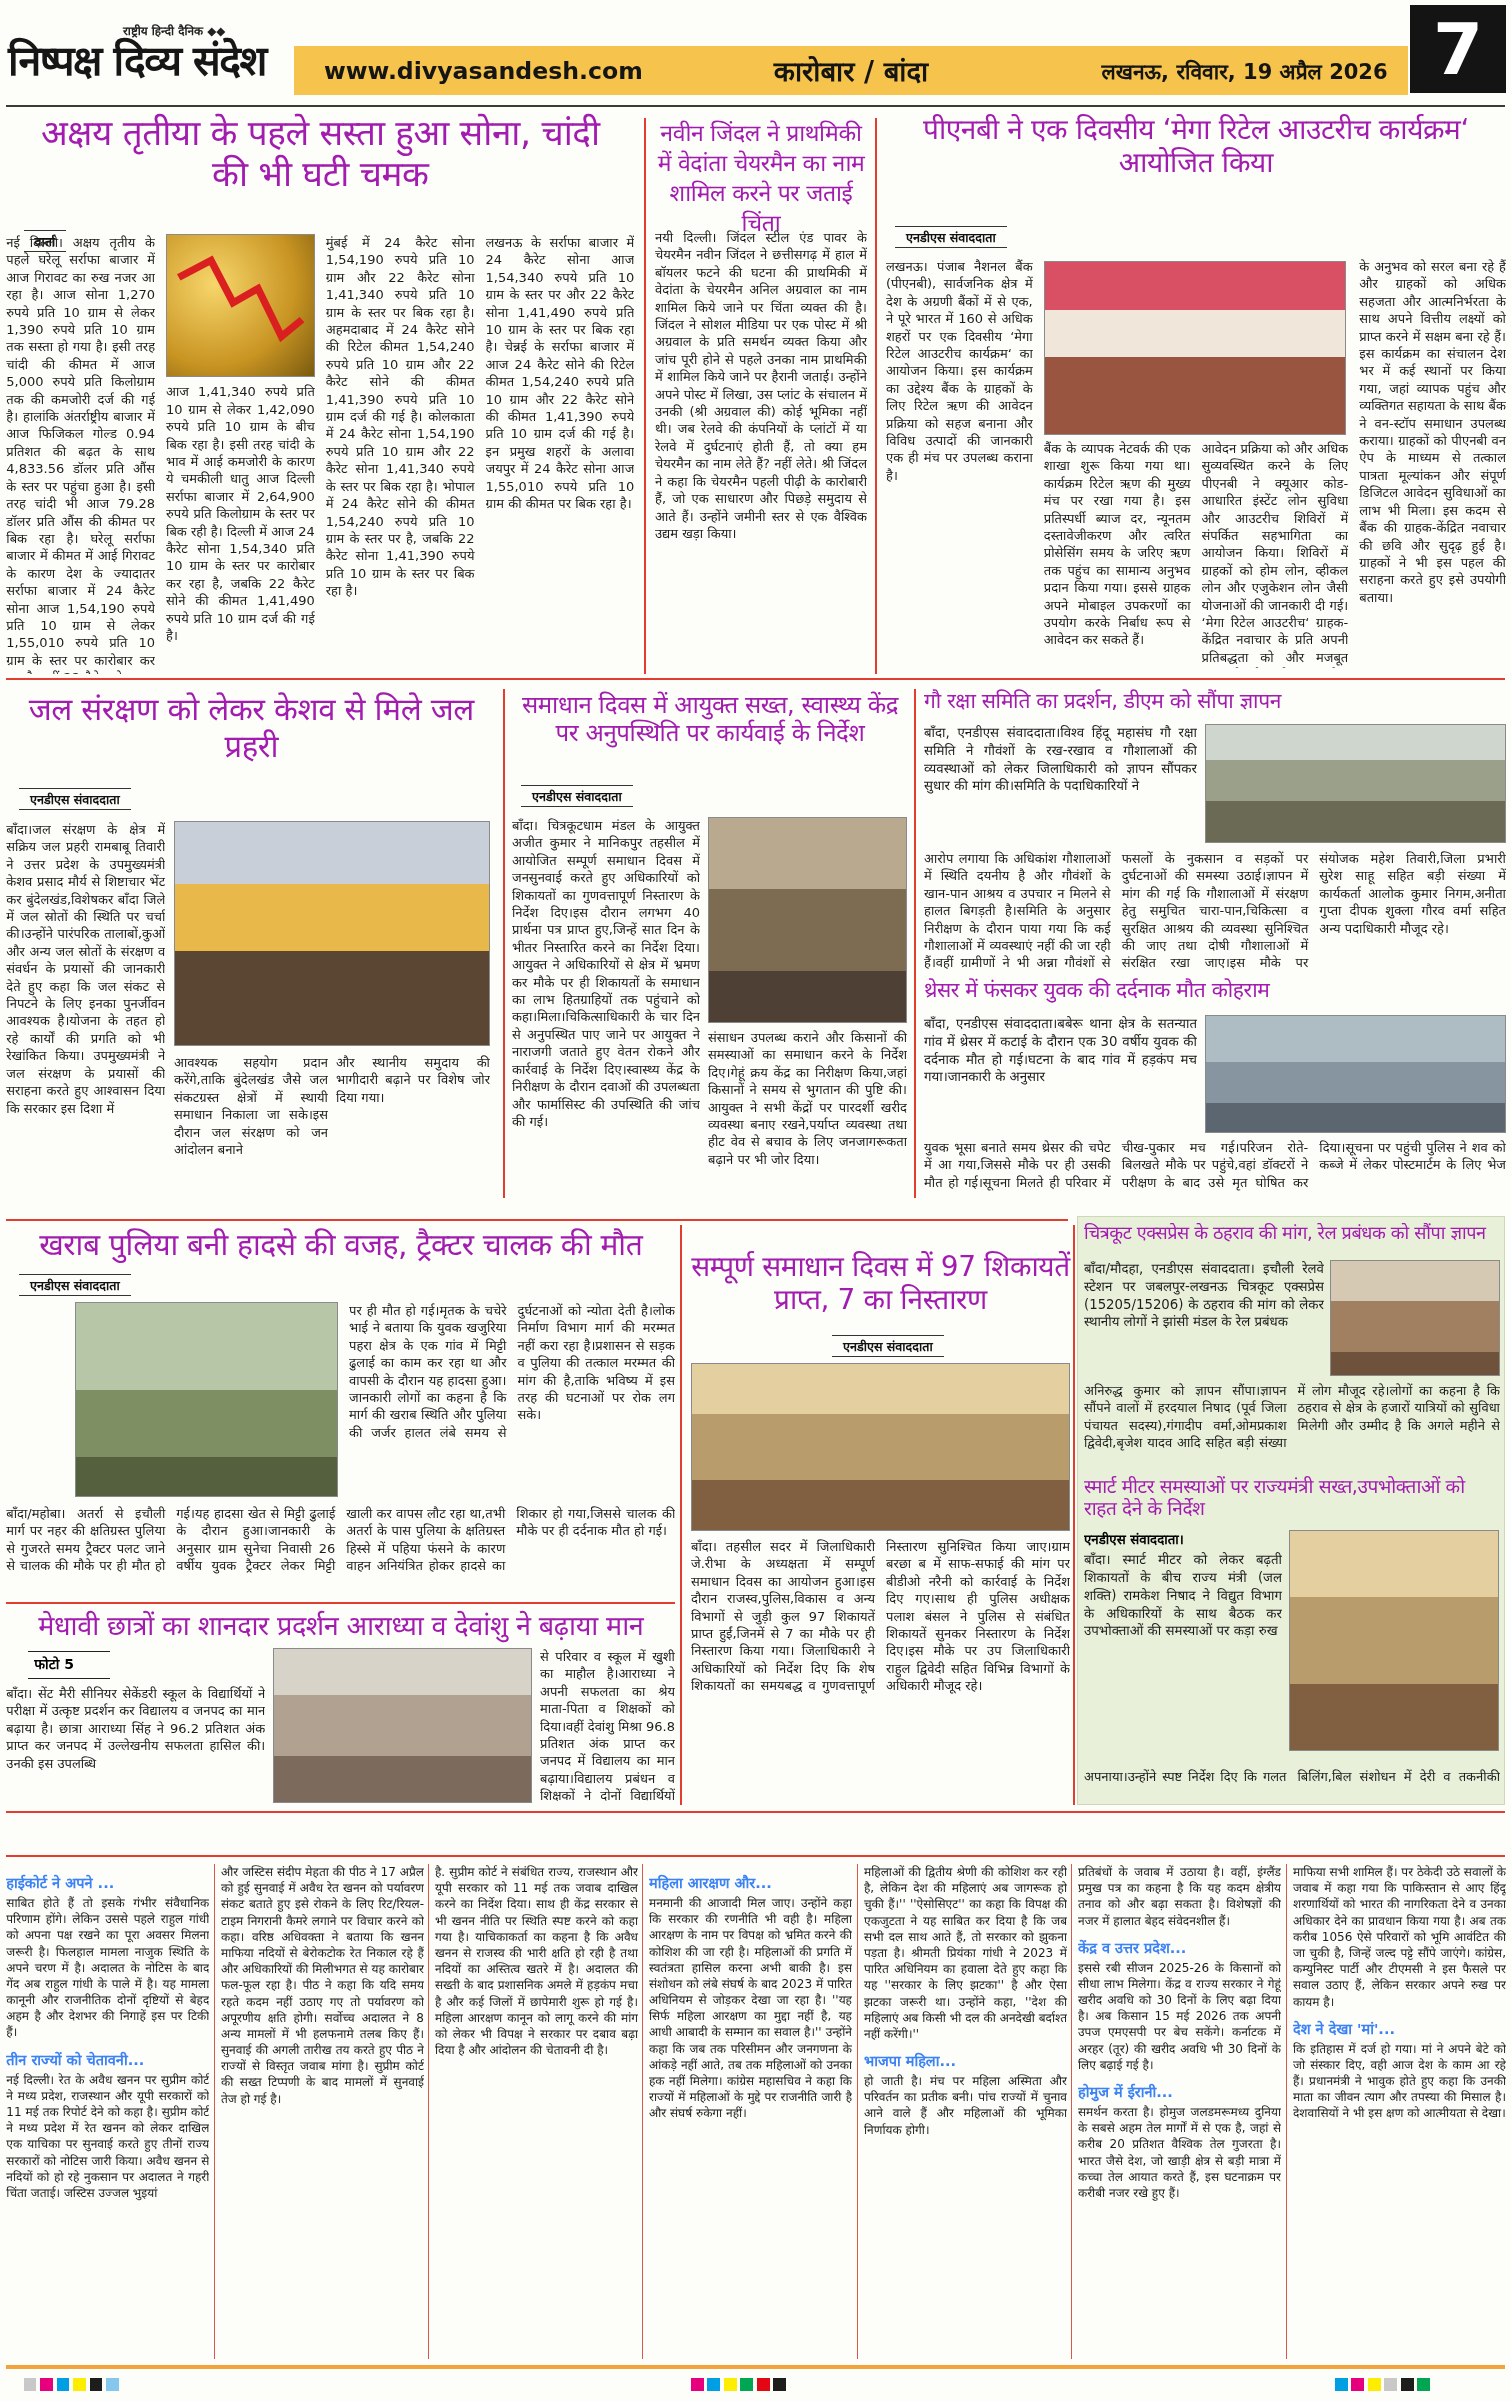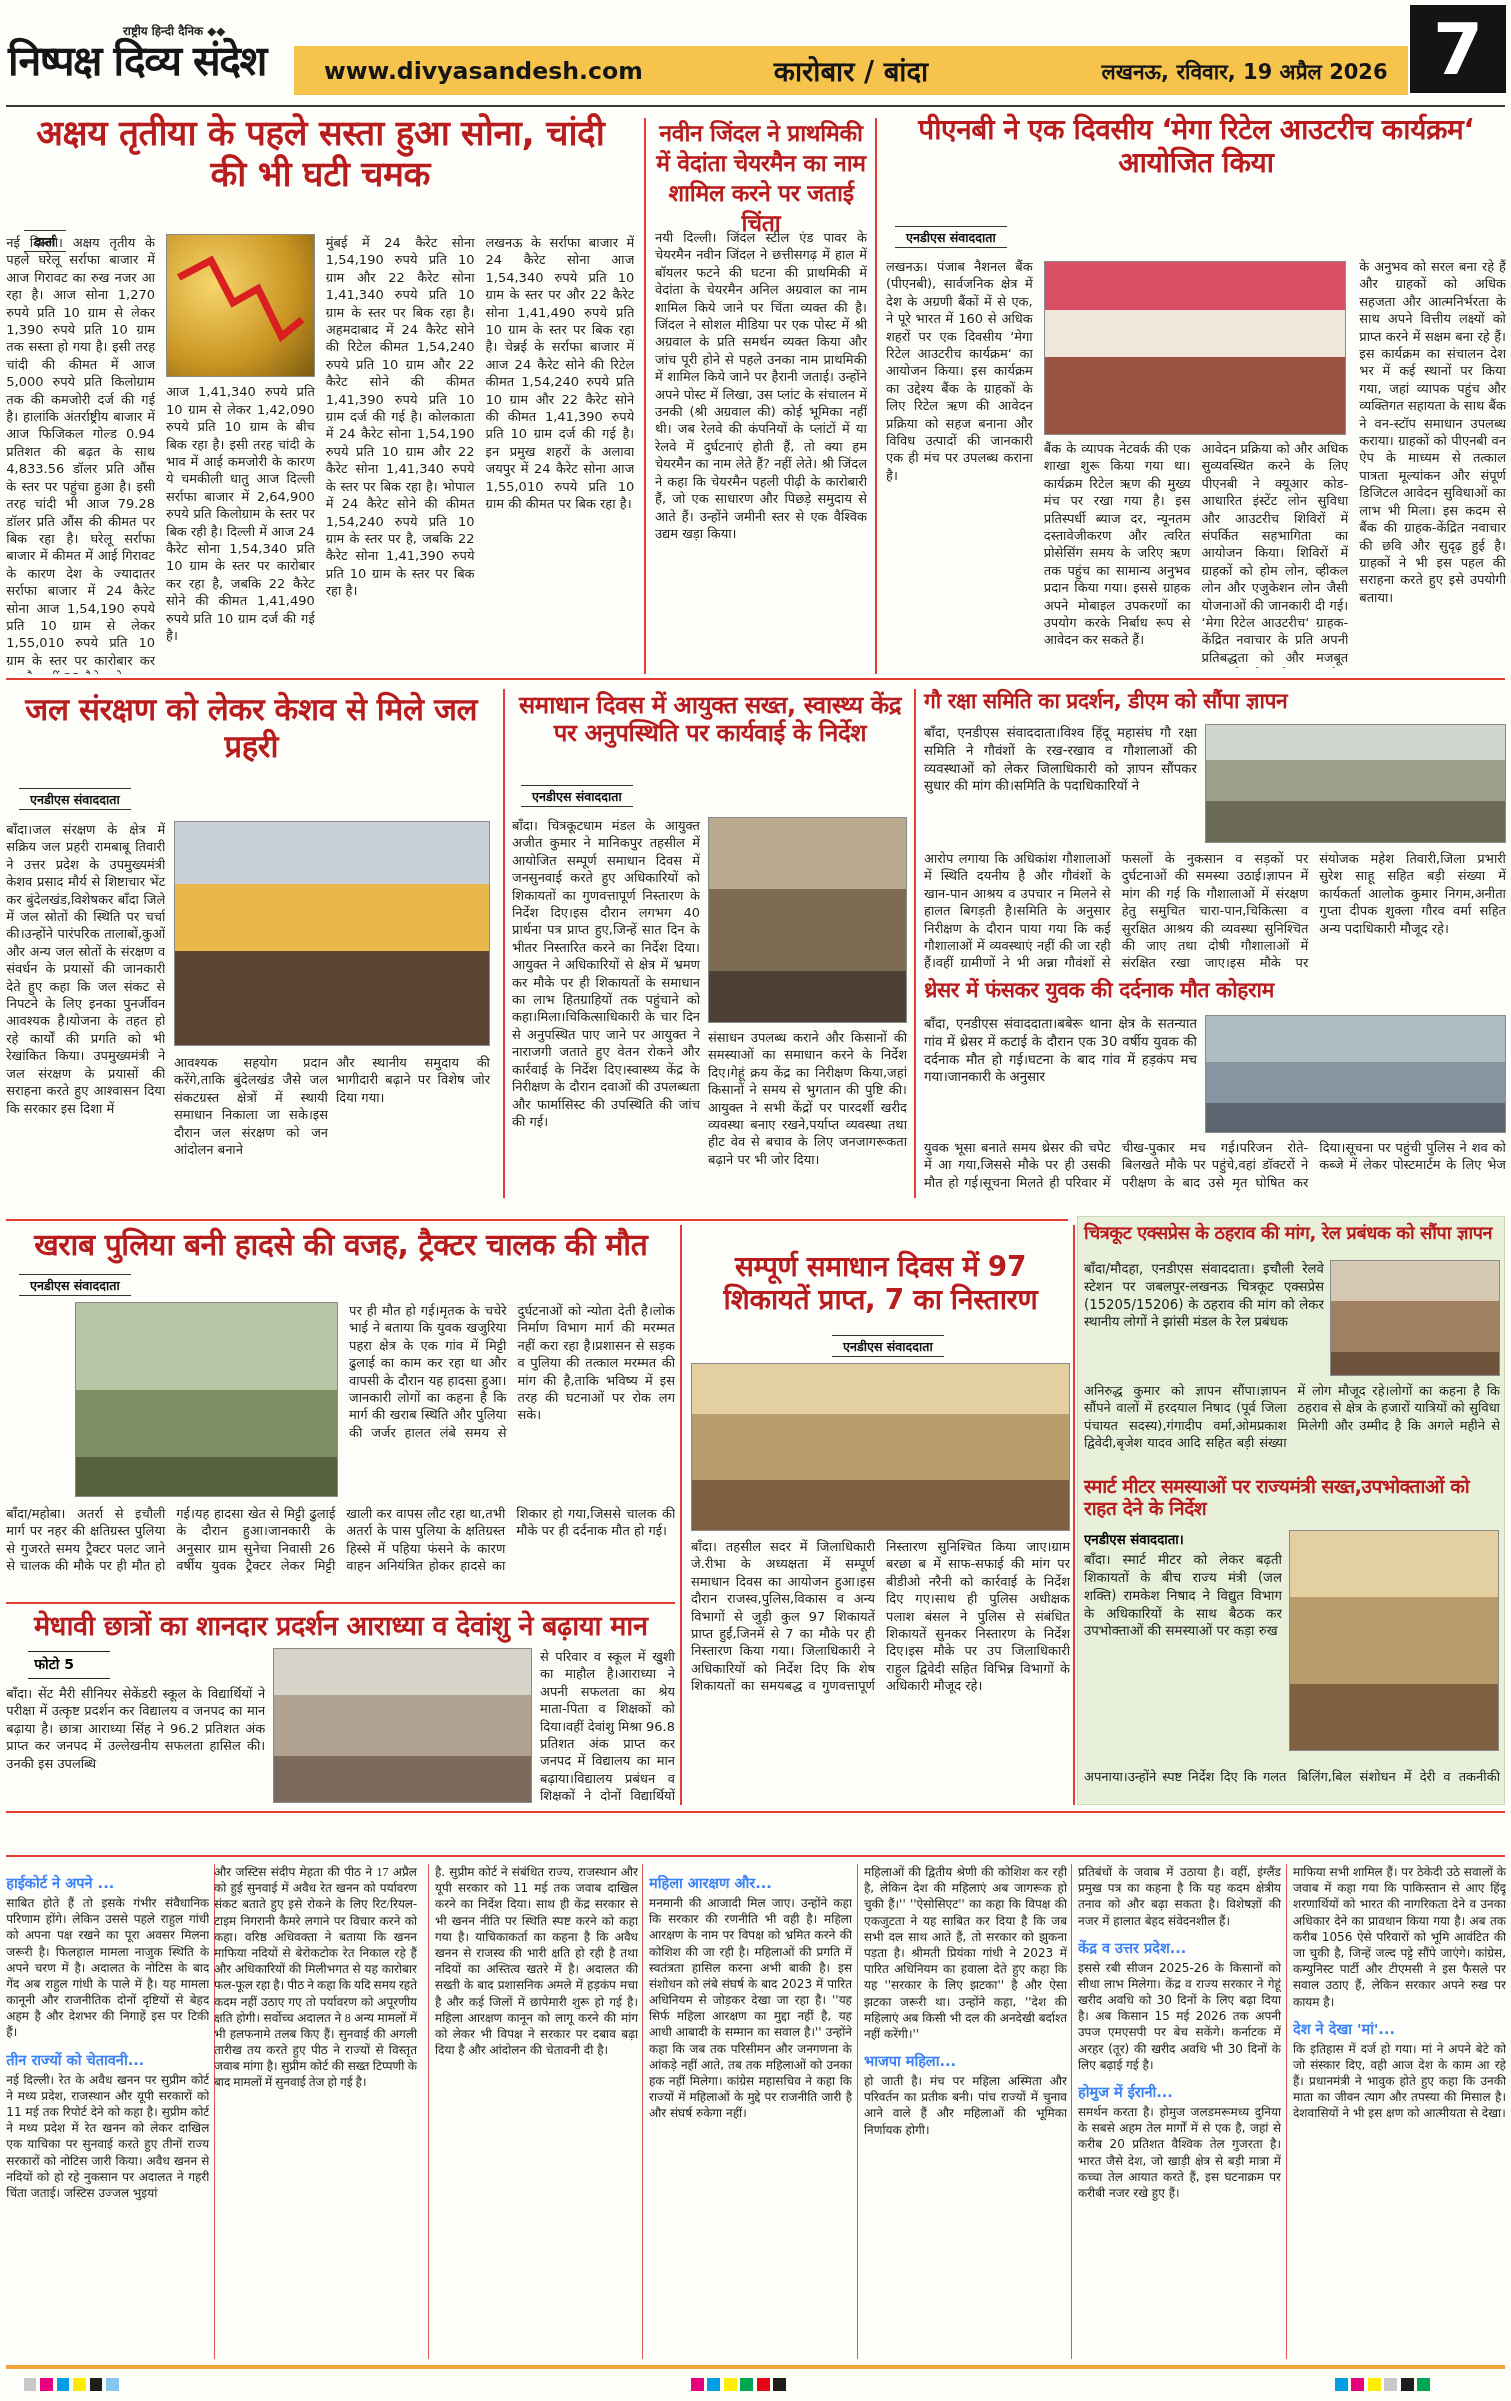--- a/index.html
+++ b/index.html
@@ -1,19 +1,19 @@
 <!DOCTYPE html>
 <html style="font-size:12.6px"><head>
 <meta charset="utf-8">
 <style>
   * { margin:0; padding:0; box-sizing:border-box; }
   body { font-family:"DejaVu Sans","Liberation Sans",sans-serif; background:#888; }
   .page { position:relative; width:1512px; height:2401px; background:#fdfdfa; overflow:hidden; margin:0 auto; }
   .abs { position:absolute; }
-  .hl { font-weight:700; color:#b91c1c; text-align:center; line-height:1.18; letter-spacing:-0.4px; }
+  .hl { font-weight:400; color:#a21caf; text-align:center; line-height:1.18; letter-spacing:-0.4px; }
   .hl-left { text-align:left; }
   .bt { font-size:13px; line-height:1.34; text-align:justify; color:#1d1d1d; overflow:hidden; }
   .bt-sm { font-size:12px; line-height:1.35; text-align:justify; color:#1d1d1d; overflow:hidden; }
   .cols2 { column-count:2; column-gap:11px; }
   .cols3 { column-count:3; column-gap:11px; }
   .cols4 { column-count:4; column-gap:11px; }
   .byline { display:inline-block; font-weight:800; font-size:12.6px; color:#111;
             border-top:1.2px solid #333; border-bottom:1.2px solid #333; padding:1.6px 11px; }
   .flexrow { display:flex; gap:11px; }
   .flexrow > div { flex:1; min-width:0; }
@@ -168,21 +168,21 @@
   <div class="abs red-h" style="left:6.3px;top:1811px;width:1499px;height:2.4px;"></div>
   <div class="abs red-h" style="left:6.3px;top:1855px;width:1499px;height:2.4px;"></div>
 
   <div class="abs" style="left:6.3px;top:1864px;width:203px;height:495px;overflow:hidden;">
     <div class="sub">हाईकोर्ट ने अपने ...</div>
     <div class="bt-sm">साबित होते हैं तो इसके गंभीर संवैधानिक परिणाम होंगे। लेकिन उससे पहले राहुल गांधी को अपना पक्ष रखने का पूरा अवसर मिलना जरूरी है। फिलहाल मामला नाजुक स्थिति के अपने चरण में है। अदालत के नोटिस के बाद गेंद अब राहुल गांधी के पाले में है। यह मामला कानूनी और राजनीतिक दोनों दृष्टियों से बेहद अहम है और देशभर की निगाहें इस पर टिकी हैं।</div>
     <div class="sub">तीन राज्यों को चेतावनी...</div>
     <div class="bt-sm">नई दिल्ली। रेत के अवैध खनन पर सुप्रीम कोर्ट ने मध्य प्रदेश, राजस्थान और यूपी सरकारों को 11 मई तक रिपोर्ट देने को कहा है। सुप्रीम कोर्ट ने मध्य प्रदेश में रेत खनन को लेकर दाखिल एक याचिका पर सुनवाई करते हुए तीनों राज्य सरकारों को नोटिस जारी किया। अवैध खनन से नदियों को हो रहे नुकसान पर अदालत ने गहरी चिंता जताई। जस्टिस उज्जल भुइयां</div>
   </div>
   <div class="abs thin-red-v" style="left:214px;top:1864px;height:495px;"></div>
-  <div class="abs" style="left:214px;top:1864px;width:203px;height:495px;overflow:hidden;font-family:Liberation Serif, serif;">
+  <div class="abs" style="left:221px;top:1864px;width:203px;height:495px;overflow:hidden;">
     <div class="bt-sm">और जस्टिस संदीप मेहता की पीठ ने 17 अप्रैल को हुई सुनवाई में अवैध रेत खनन को पर्यावरण संकट बताते हुए इसे रोकने के लिए रिट/रियल-टाइम निगरानी कैमरे लगाने पर विचार करने को कहा। वरिष्ठ अधिवक्ता ने बताया कि खनन माफिया नदियों से बेरोकटोक रेत निकाल रहे हैं और अधिकारियों की मिलीभगत से यह कारोबार फल-फूल रहा है। पीठ ने कहा कि यदि समय रहते कदम नहीं उठाए गए तो पर्यावरण को अपूरणीय क्षति होगी। सर्वोच्च अदालत ने 8 अन्य मामलों में भी हलफनामे तलब किए हैं। सुनवाई की अगली तारीख तय करते हुए पीठ ने राज्यों से विस्तृत जवाब मांगा है। सुप्रीम कोर्ट की सख्त टिप्पणी के बाद मामलों में सुनवाई तेज हो गई है।</div>
   </div>
   <div class="abs thin-red-v" style="left:428px;top:1864px;height:495px;"></div>
   <div class="abs" style="left:435px;top:1864px;width:203px;height:495px;overflow:hidden;">
     <div class="bt-sm">है. सुप्रीम कोर्ट ने संबंधित राज्य, राजस्थान और यूपी सरकार को 11 मई तक जवाब दाखिल करने का निर्देश दिया। साथ ही केंद्र सरकार से भी खनन नीति पर स्थिति स्पष्ट करने को कहा गया है। याचिकाकर्ता का कहना है कि अवैध खनन से राजस्व की भारी क्षति हो रही है तथा नदियों का अस्तित्व खतरे में है। अदालत की सख्ती के बाद प्रशासनिक अमले में हड़कंप मचा है और कई जिलों में छापेमारी शुरू हो गई है। महिला आरक्षण कानून को लागू करने की मांग को लेकर भी विपक्ष ने सरकार पर दबाव बढ़ा दिया है और आंदोलन की चेतावनी दी है।</div>
   </div>
   <div class="abs thin-red-v" style="left:642px;top:1864px;height:495px;"></div>
   <div class="abs" style="left:649px;top:1864px;width:203px;height:495px;overflow:hidden;">
     <div class="sub">महिला आरक्षण और...</div>
     <div class="bt-sm">मनमानी की आजादी मिल जाए। उन्होंने कहा कि सरकार की रणनीति भी वही है। महिला आरक्षण के नाम पर विपक्ष को भ्रमित करने की कोशिश की जा रही है। महिलाओं की प्रगति में स्वतंत्रता हासिल करना अभी बाकी है। इस संशोधन को लंबे संघर्ष के बाद 2023 में पारित अधिनियम से जोड़कर देखा जा रहा है। ''यह सिर्फ महिला आरक्षण का मुद्दा नहीं है, यह आधी आबादी के सम्मान का सवाल है।'' उन्होंने कहा कि जब तक परिसीमन और जनगणना के आंकड़े नहीं आते, तब तक महिलाओं को उनका हक नहीं मिलेगा। कांग्रेस महासचिव ने कहा कि राज्यों में महिलाओं के मुद्दे पर राजनीति जारी है और संघर्ष रुकेगा नहीं।</div>

